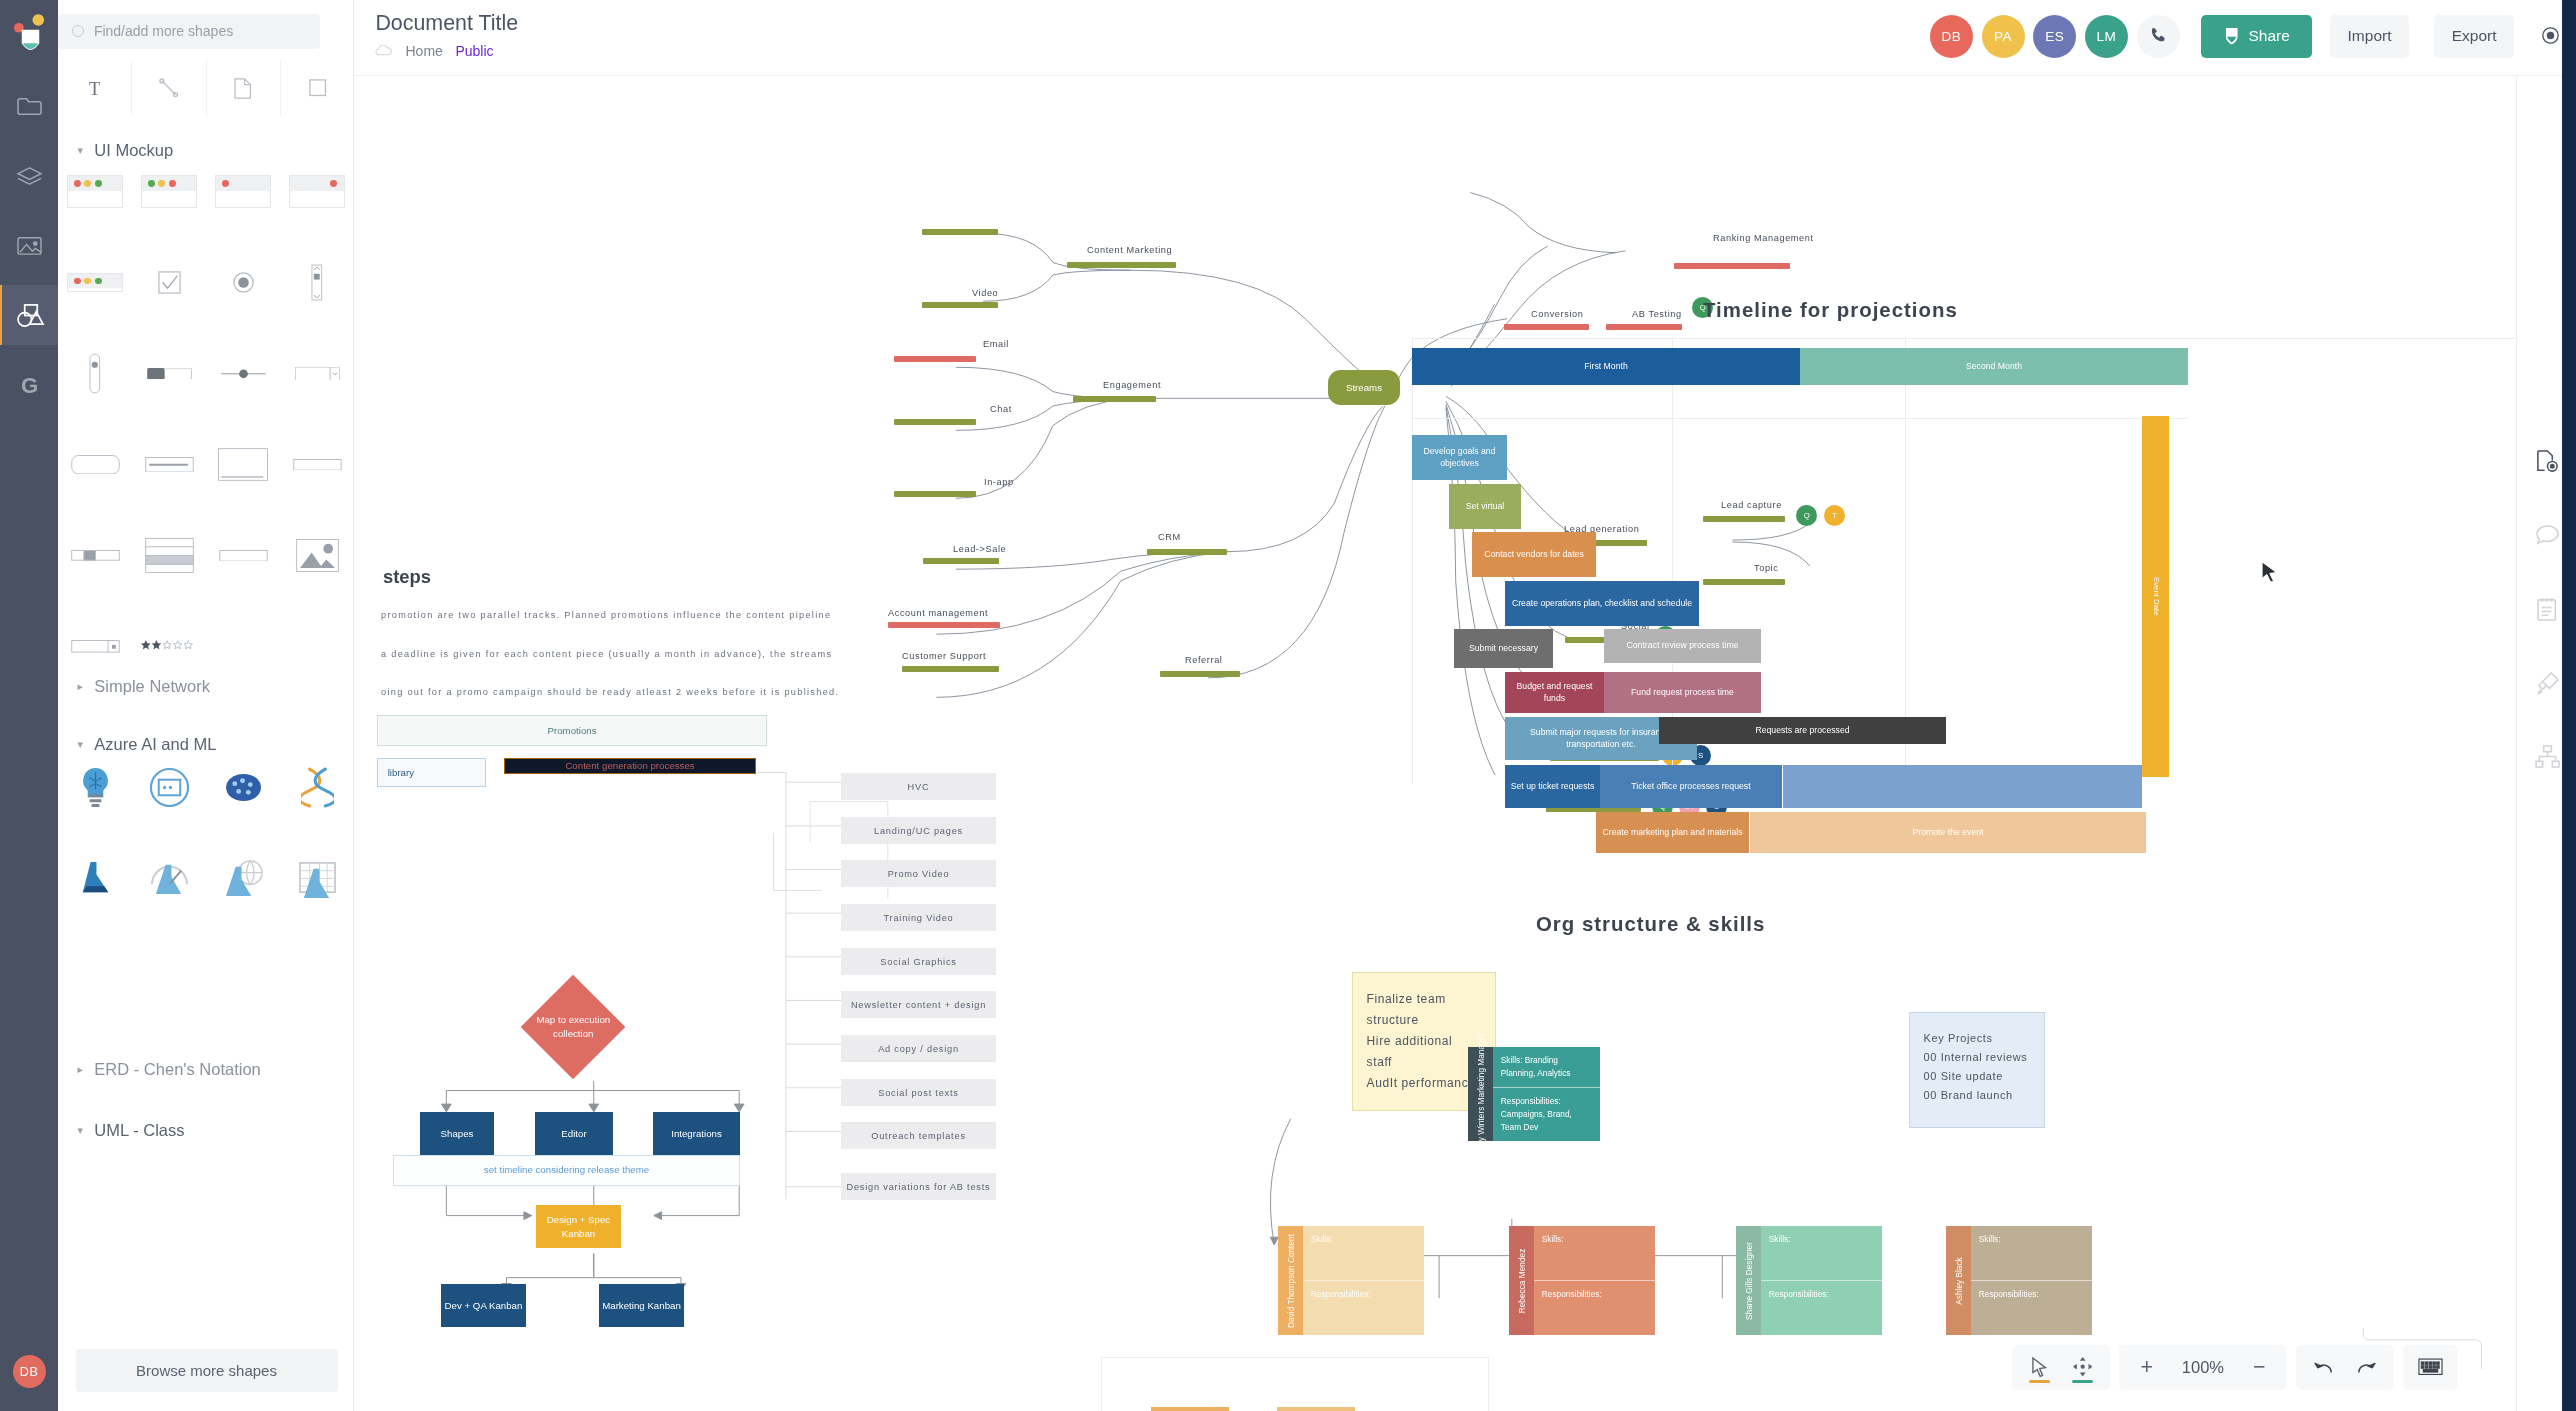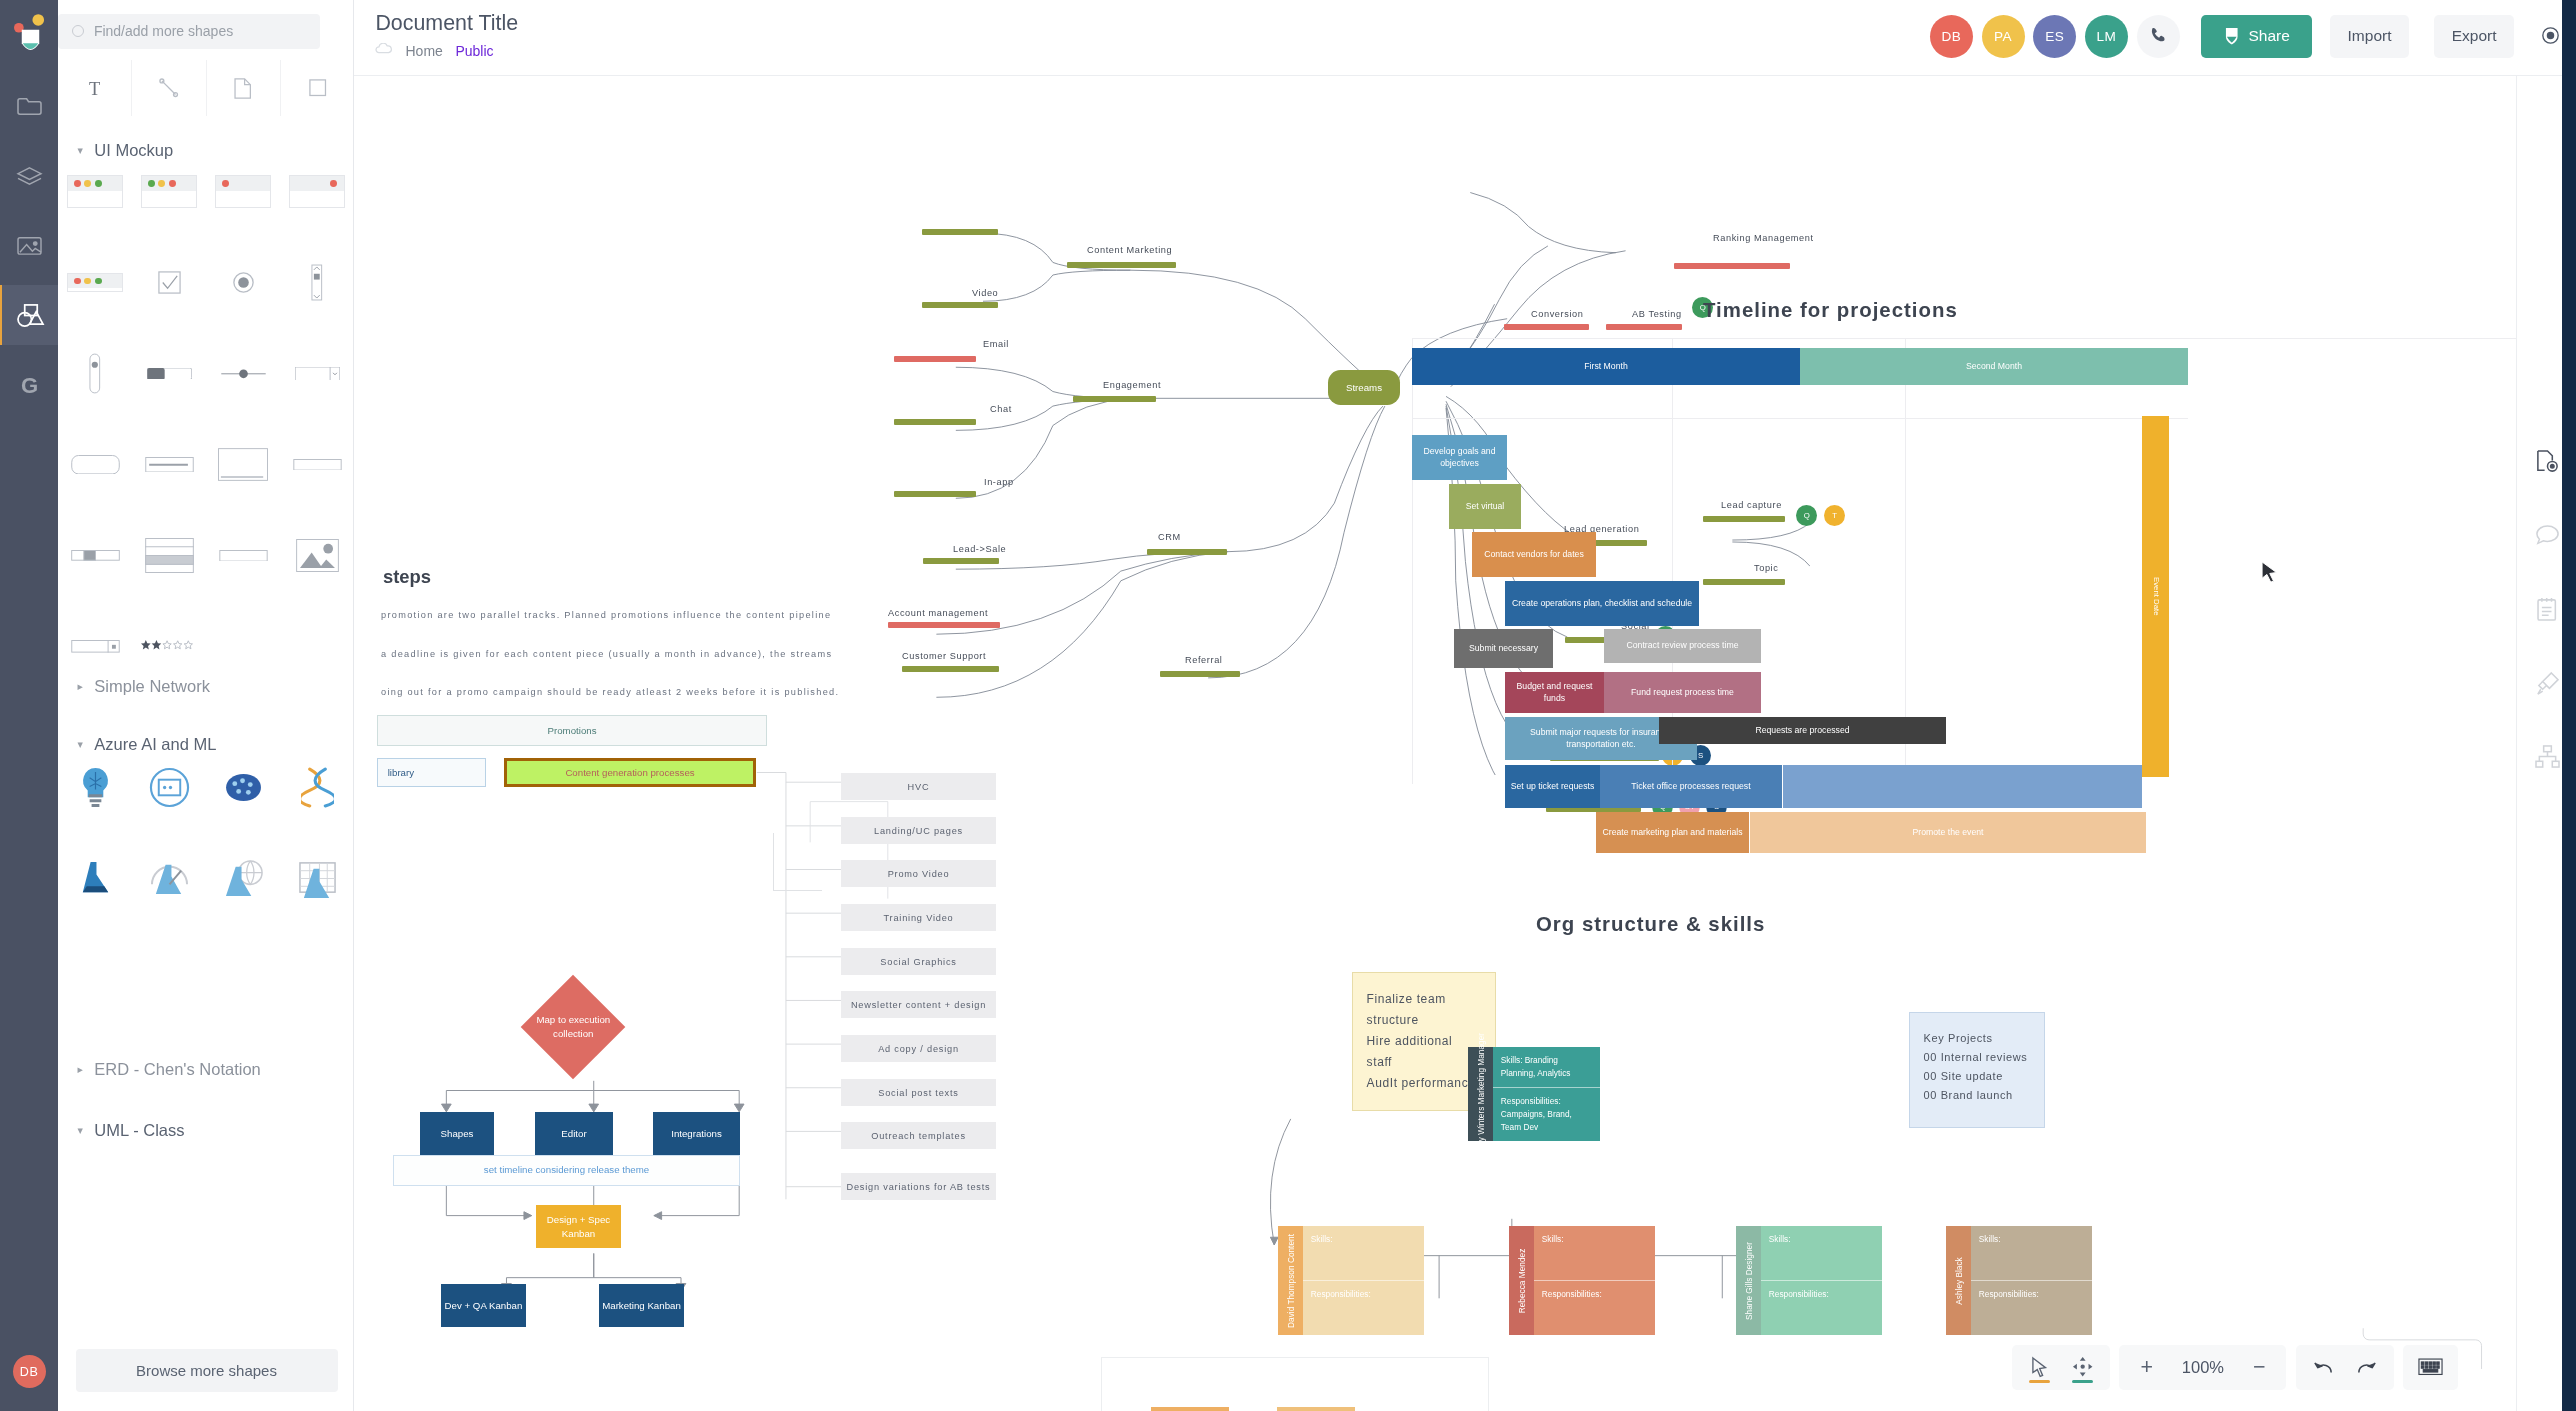--- a/index.html
+++ b/index.html
@@ -48,21 +48,21 @@
   .win { width:56px; height:33px; background:#fff; border:1px solid #e4e6ea; }
   .win .bar { height:14.6px; background:#eef0f2; display:flex; align-items:center; gap:3.9px;
      padding-left:5.8px; }
   .win .bar.right { justify-content:flex-end; padding-right:6.8px; }
   .dot { width:6.8px; height:6.8px; border-radius:50%; }
 
   
   .hdr { position:absolute; left:354px; top:0; right:0; height:76px; background:#fff;
     border-bottom:1px solid #eceef1; }
   .doc-title { position:absolute; left:21.4px; top:10.7px; font-size:21.4px; color:#4c5565; }
-  .crumbs { position:absolute; left:21.4px; top:43px; display:flex; align-items:flex-start; gap:12.6px;
+  .crumbs { position:absolute; left:21.4px; top:43px; display:flex; align-items:center; gap:12.6px;
     font-size:14px; }
   .crumb-home { color:#7d848f; }
   .crumb-public { color:#6d28d9; }
   .avatars { position:absolute; right:448px; top:14.6px; display:flex; gap:8.7px; }
   .av { width:43px; height:43px; border-radius:50%; color:#fff; font-size:13.6px;
     display:flex; align-items:center; justify-content:center; letter-spacing:0.5px; }
   .callbtn { position:absolute; right:396px; top:14.6px; width:43px; height:43px;
     border-radius:50%; background:#f4f5f7; display:flex; align-items:center;
     justify-content:center; }
   .sharebtn { position:absolute; right:264px; top:14.6px; width:111px; height:43px;
@@ -600,21 +600,21 @@
     <div class="pill" style="left:1325px;top:720px;width:21.4px;height:21.4px;background:#f0a0ae">ST</div>
     <div class="pill" style="left:1352px;top:720px;width:21.4px;height:21.4px;background:#1c5180">S</div>
 
     <div class="stepsTitle" style="left:29px;top:490px">steps</div>
     <div class="stepsLine" style="left:27px;top:534px">promotion     are  two   parallel   tracks.   Planned   promotions     influence    the   content    pipeline</div>
     <div class="stepsLine" style="left:27px;top:573px">a deadline    is given   for  each  content    piece  (usually   a month   in advance),    the  streams</div>
     <div class="stepsLine" style="left:27px;top:611px">oing  out  for a promo   campaign   should   be  ready   atleast   2 weeks   before    it  is published.</div>
 
     <div class="fbox" style="left:23px;top:639px;width:390px;height:31px;background:#f6f8f8;border:1px solid #cfdedd;color:#4d7d78">Promotions</div>
     <div class="fbox" style="left:23px;top:682px;width:109px;height:29px;background:#f7fafc;border:1px solid #b9d2e6;color:#2f5b86;justify-content:flex-start;padding-left:9.7px">library</div>
-    <div class="fbox" style="left:150px;top:682px;width:252px;height:29px;background:#bef264;border:3px solid #a16207;color:#b4615a">Content   generation   processes</div>
+    <div class="fbox" style="left:150px;top:682px;width:252px;height:16px;background:#0f172a;border:1px solid #a16207;color:#b4615a">Content   generation   processes</div>
 
     <svg style="position:absolute;left:398px;top:679px" width="194" height="456" fill="none" stroke="#d8dadd" stroke-width="1" viewBox="0 0 200 470">
       <path d="M5 18h30"></path>
         <path d="M35 18v440"></path>
       <path d="M35 28h60"></path>
         <path d="M35 73h60"></path>
         <path d="M35 118h60"></path>
         <path d="M35 163h60"></path>
       <path d="M35 208h60"></path>
         <path d="M35 253h60"></path>

